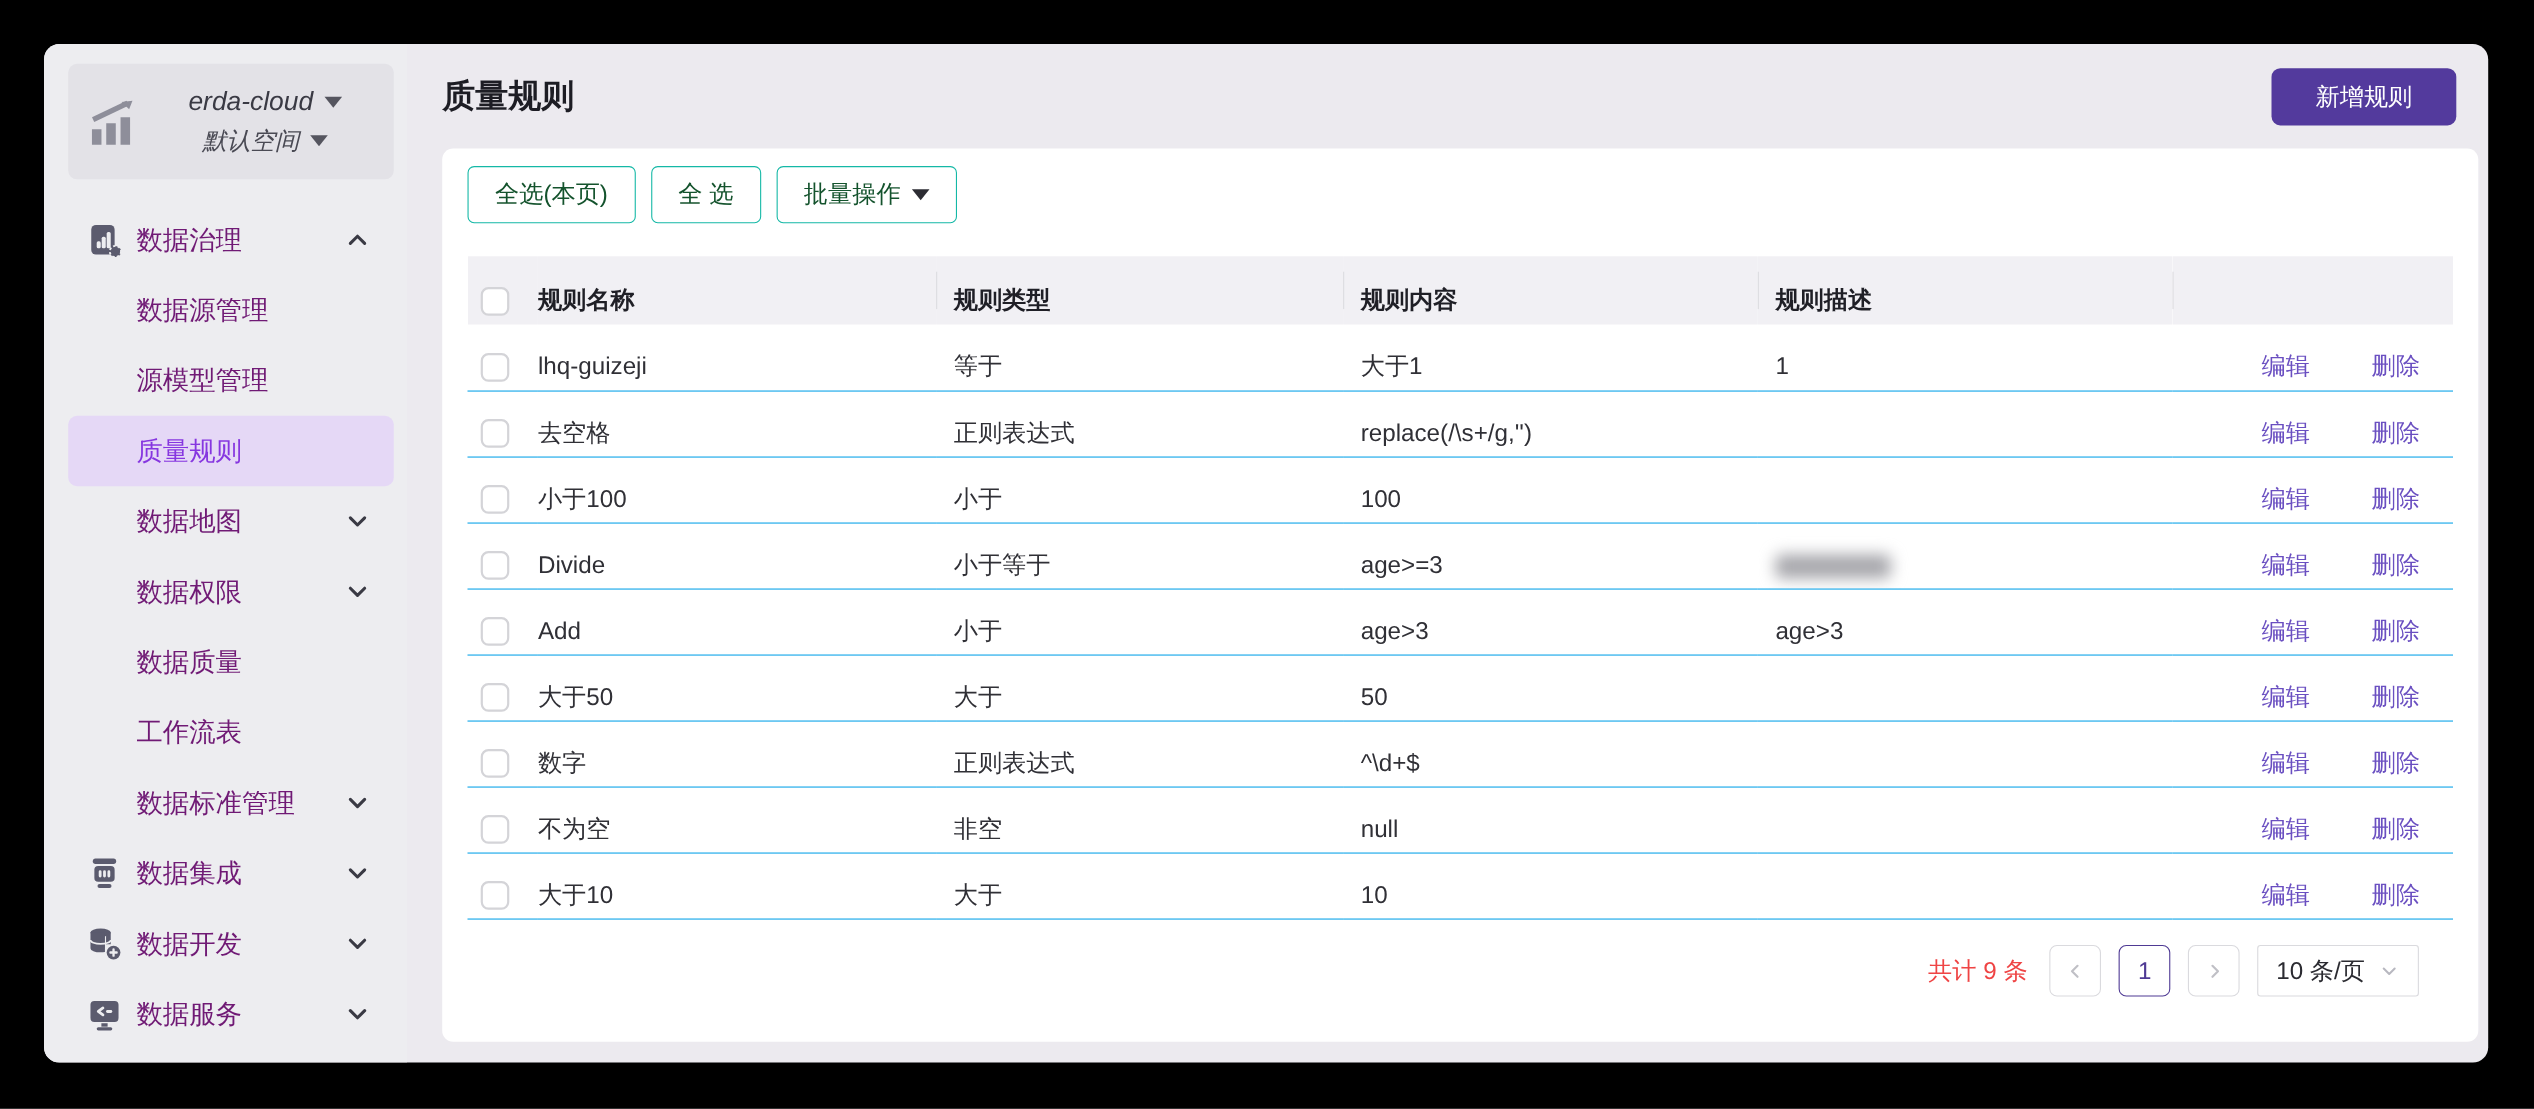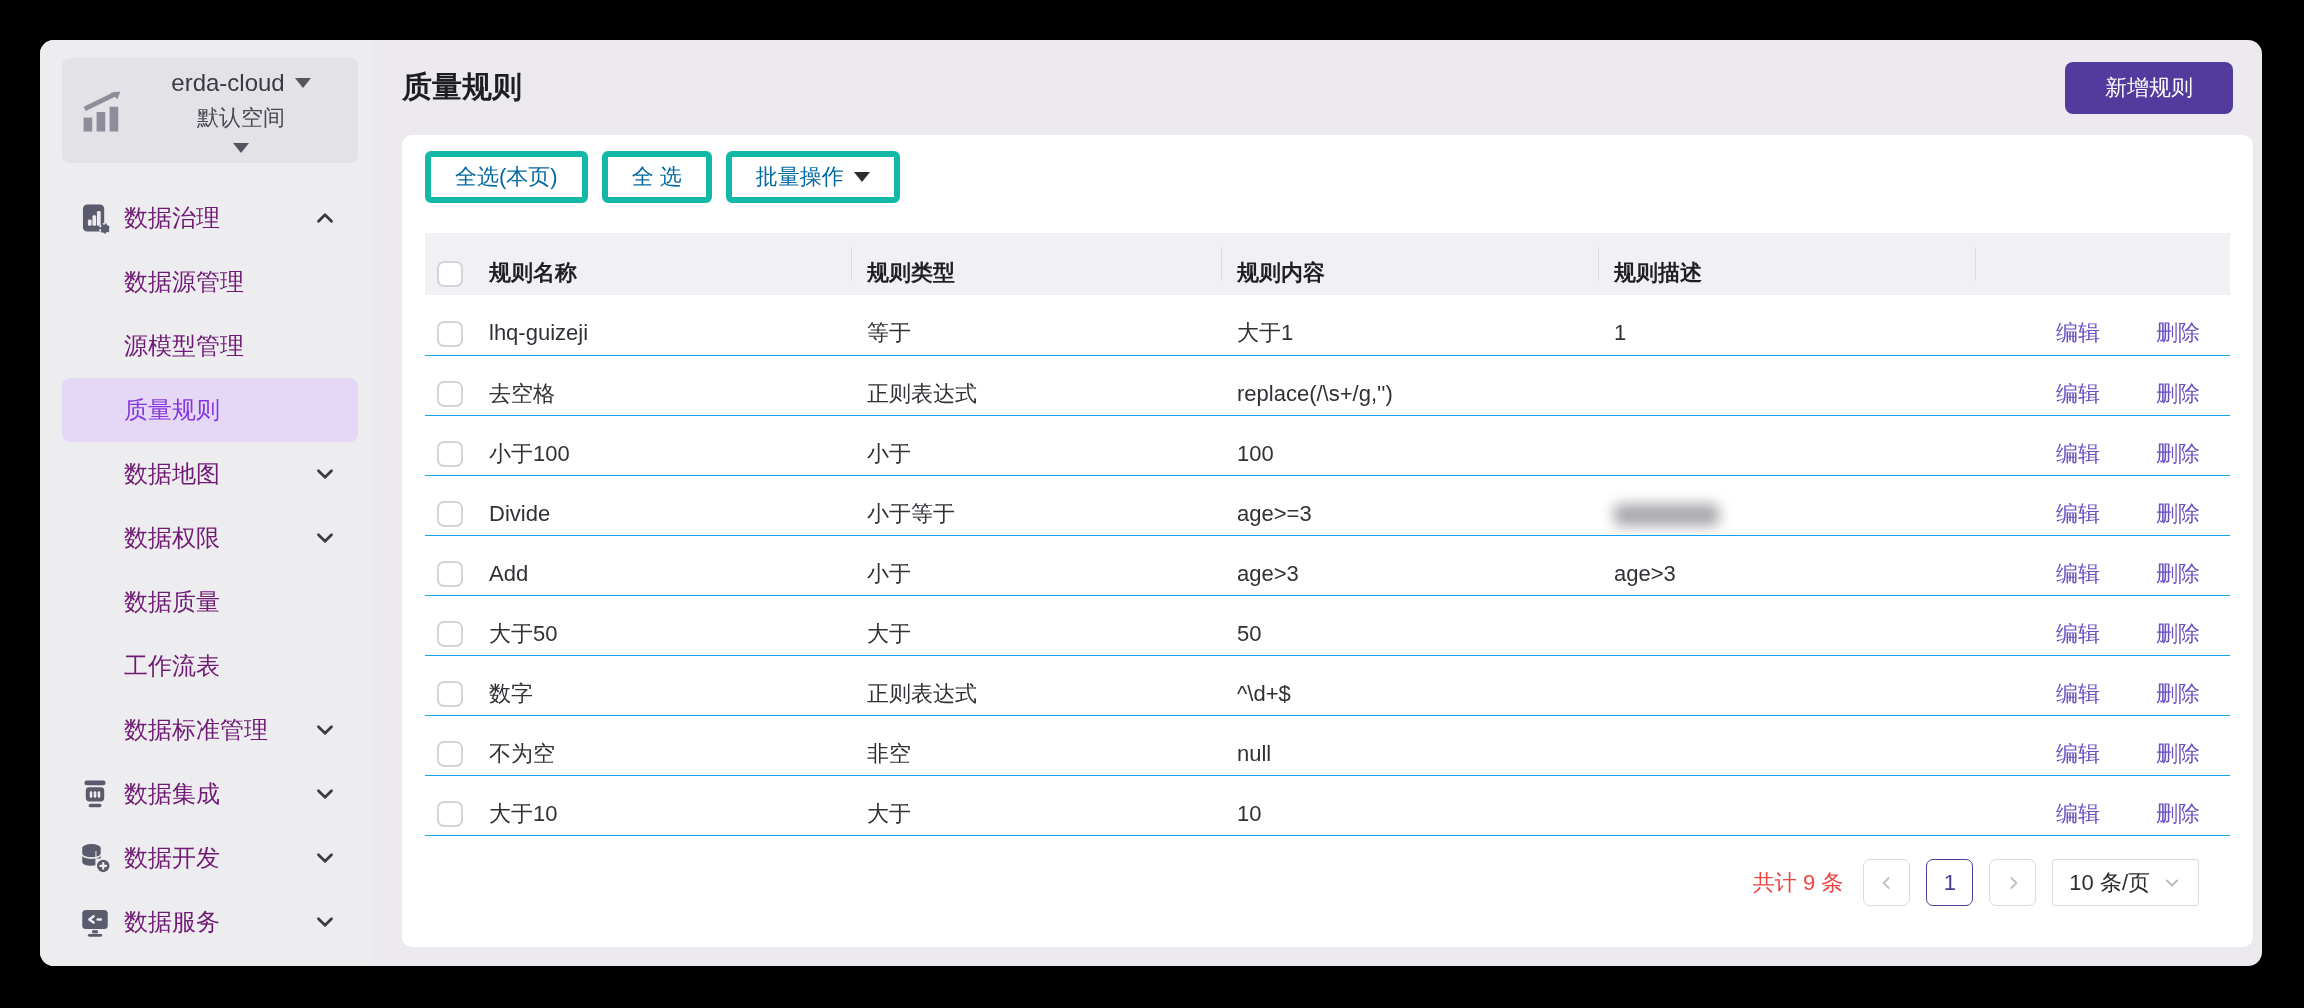--- a/index.html
+++ b/index.html
@@ -20,26 +20,26 @@
   }
   .window{
     position:absolute;left:40px;top:40px;width:2222px;height:926px;
     background:#eceaef;border-radius:14px;overflow:hidden;
     display:flex;box-shadow:0 0 40px rgba(0,0,0,.6);
   }
   
   .sidebar{width:330px;background:#ededf0;flex:none;display:flex;flex-direction:column;}
   .workspace{
     margin:18px 12px 0 22px;height:105px;background:#e3e2e7;border-radius:8px;
-    display:flex;align-items:center;padding:0 14px;
+    display:flex;align-items:center;padding:0 14px;font-style:italic;
   }
   .ws-logo{width:52px;height:52px;flex:none;margin-right:10px;display:flex;align-items:center;justify-content:center;color:#8e8e9a;}
   .ws-text{flex:1;display:flex;flex-direction:column;align-items:center;gap:6px;}
   .ws-org{font-size:24px;color:#3a3a44;display:flex;align-items:center;gap:10px;}
-  .ws-space{font-size:22px;color:#4a4a54;display:flex;align-items:center;gap:10px;flex-direction:column;}
+  .ws-space{font-size:22px;color:#4a4a54;display:flex;align-items:center;gap:10px;}
   .caret-down{width:0;height:0;border-left:8px solid transparent;border-right:8px solid transparent;border-top:10px solid #55555f;display:inline-block;}
   .menu{margin-top:23px;padding:0 12px 0 22px;display:flex;flex-direction:column;}
   .menu-item{
     height:64px;display:flex;align-items:center;padding:0 20px 0 16px;
     border-radius:8px;cursor:pointer;font-size:24px;color:#701a75;position:relative;
   }
   .menu-item .mi-icon{width:34px;height:34px;flex:none;margin-right:12px;color:#5b5b6e;display:flex;align-items:center;justify-content:center;}
   .menu-item.child{padding-left:62px;}
   .menu-item .mi-label{flex:1;white-space:nowrap;overflow:hidden;}
   .menu-item .mi-chevron{width:26px;height:26px;color:#3a3a44;display:flex;align-items:center;justify-content:center;}
@@ -55,22 +55,22 @@
   .add-btn{
     background:var(--brand-button);color:#fff;font-size:22px;border:none;border-radius:8px;
     height:52px;padding:0 40px;cursor:pointer;font-family:inherit;
   }
   .card{
     flex:1;background:#fff;border-radius:10px;margin:0 9px 19px 32px;
     padding:16px 23px 0 23px;display:flex;flex-direction:column;min-height:0;
   }
   .toolbar{display:flex;gap:14px;margin-bottom:30px;}
   .tb-btn{
-    background:#fff;border:6px solid #14b8a6;border-radius:6px;height:52px;
-    font-size:22px;color:#0369a1;padding:0 24px;cursor:pointer;font-family:inherit;
+    background:#fff;border:1px solid #14b8a6;border-radius:6px;height:52px;
+    font-size:22px;color:#14532d;padding:0 24px;cursor:pointer;font-family:inherit;
     display:flex;align-items:center;gap:10px;
   }
   .tb-caret{width:0;height:0;border-left:8px solid transparent;border-right:8px solid transparent;border-top:10px solid #2c2c33;display:inline-block;}
   
   table{width:100%;border-collapse:collapse;table-layout:fixed;}
   thead th{
     background:#f1f0f4;height:62px;text-align:left;font-size:22px;font-weight:700;color:#1f1f26;
     padding:18px 0 0 16px;position:relative;
   }
   thead th.cb-col{padding-left:12px;}

